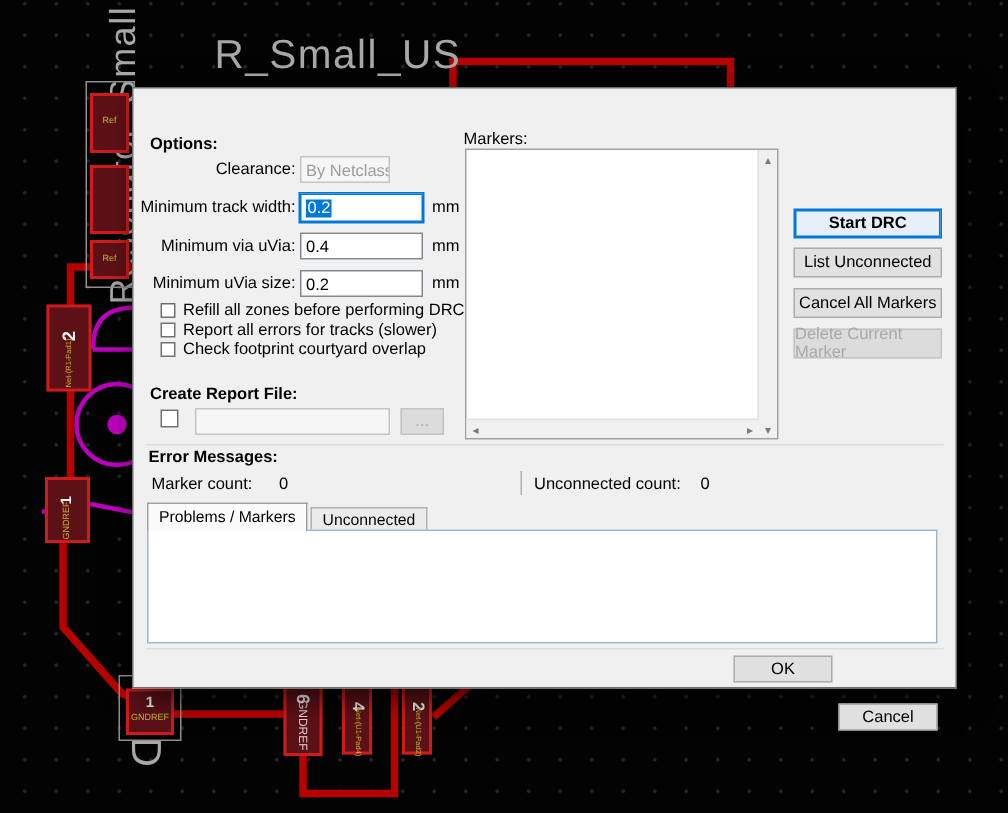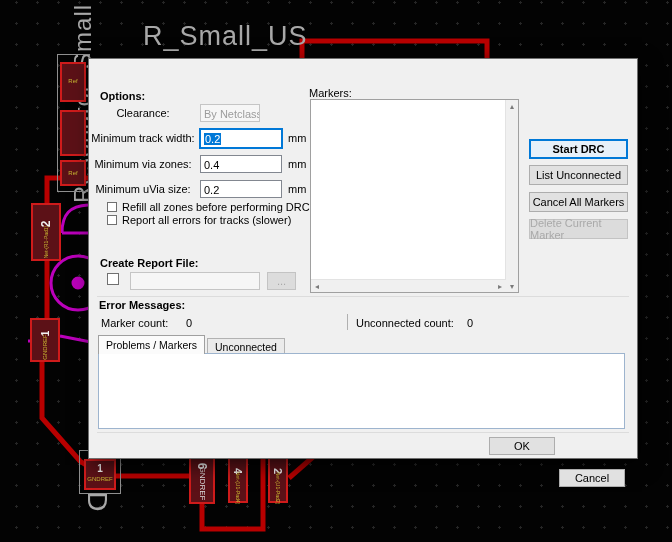--- a/index.html
+++ b/index.html
@@ -26,21 +26,21 @@
   
   .dialog{position:absolute;left:88px;top:58px;width:548px;height:399px;z-index:10;
     background:#f0f0f0;border:1px solid #6f6f6f;box-shadow:4px 6px 18px rgba(0,0,0,.65);
     font-size:11px;color:#000;box-sizing:content-box;}
   .titlebar{position:absolute;left:0;top:0;width:100%;height:26px;background:#fdfdfd;display:flex;align-items:center;}
   .title{padding-left:9px;font-size:12px;color:#000;flex:1;}
   .close-btn{width:34px;height:26px;display:flex;align-items:center;justify-content:center;font-size:12px;color:#333;cursor:pointer;}
   .body{position:absolute;left:0;top:26px;width:548px;height:373px;}
   .heading{position:absolute;font-weight:bold;font-size:11px;}
   .lbl{position:absolute;font-size:11px;}
-  .r-lbl{left:0;width:108px;text-align:center;}
+  .r-lbl{left:0;width:108px;text-align:right;}
   .input{position:absolute;background:#fff;border:1px solid #828790;box-sizing:border-box;
     font-size:11px;line-height:16px;padding:1px 3px;overflow:hidden;white-space:nowrap;}
   .input.focused{border:1px solid #0078d7;box-shadow:0 0 0 1px #0078d7;}
   .input.disabled{background:#f6f6f6;border-color:#c5c5c5;color:#9c9c9c;}
   .selection{background:#0078d7;color:#fff;padding:0 1px;}
   .cb-row{position:absolute;display:flex;align-items:center;gap:5px;height:12px;}
   .cb{width:10px;height:10px;background:#fff;border:1px solid #707070;box-sizing:border-box;flex:0 0 auto;}
   .cb.big{width:12px;height:12px;}
   .btn{position:absolute;background:#e1e1e1;border:1px solid #adadad;box-sizing:border-box;
     display:flex;align-items:center;justify-content:center;font-size:11px;color:#000;cursor:pointer;}
@@ -132,39 +132,43 @@
       <div class="input disabled" style="left:111px;top:19px;width:60px;height:18px;">
         <span>By Netclass</span>
       </div>
 
       <div class="lbl r-lbl" style="top:47px;">Minimum track width:</div>
       <div class="input focused" style="left:111px;top:44px;width:82px;height:19px;">
         <span class="selection">0.2</span>
       </div>
       <div class="lbl" style="left:199px;top:47px;">mm</div>
 
-      <div class="lbl r-lbl" style="top:73px;">Minimum via zones:</div>
+      <div class="lbl r-lbl" style="top:73px;">Minimum via uVia:</div>
       <div class="input" style="left:111px;top:70px;width:82px;height:18px;">
         <span>0.4</span>
       </div>
       <div class="lbl" style="left:199px;top:73px;">mm</div>
 
       <div class="lbl r-lbl" style="top:98px;">Minimum uVia size:</div>
       <div class="input" style="left:111px;top:95px;width:82px;height:18px;">
         <span>0.2</span>
       </div>
       <div class="lbl" style="left:199px;top:98px;">mm</div>
 
       <div class="cb-row" style="left:18px;top:116px;">
         <span class="cb"></span>
         <span>Refill all zones before performing DRC</span>
       </div>
       <div class="cb-row" style="left:18px;top:129px;">
         <span class="cb"></span>
         <span>Report all errors for tracks (slower)</span>
+      </div>
+      <div class="cb-row" style="left:18px;top:142px;">
+        <span class="cb"></span>
+        <span>Check footprint courtyard overlap</span>
       </div>
 
       <div class="heading" style="left:11px;top:172px;">Create Report File:</div>
       <div class="cb-row" style="left:18px;top:188px;">
         <span class="cb big"></span>
       </div>
       <div class="input disabled" style="left:41px;top:187px;width:130px;height:18px;">
         <span></span>
       </div>
       <div class="btn disabled" style="left:178px;top:187px;width:29px;height:18px;">...</div>

